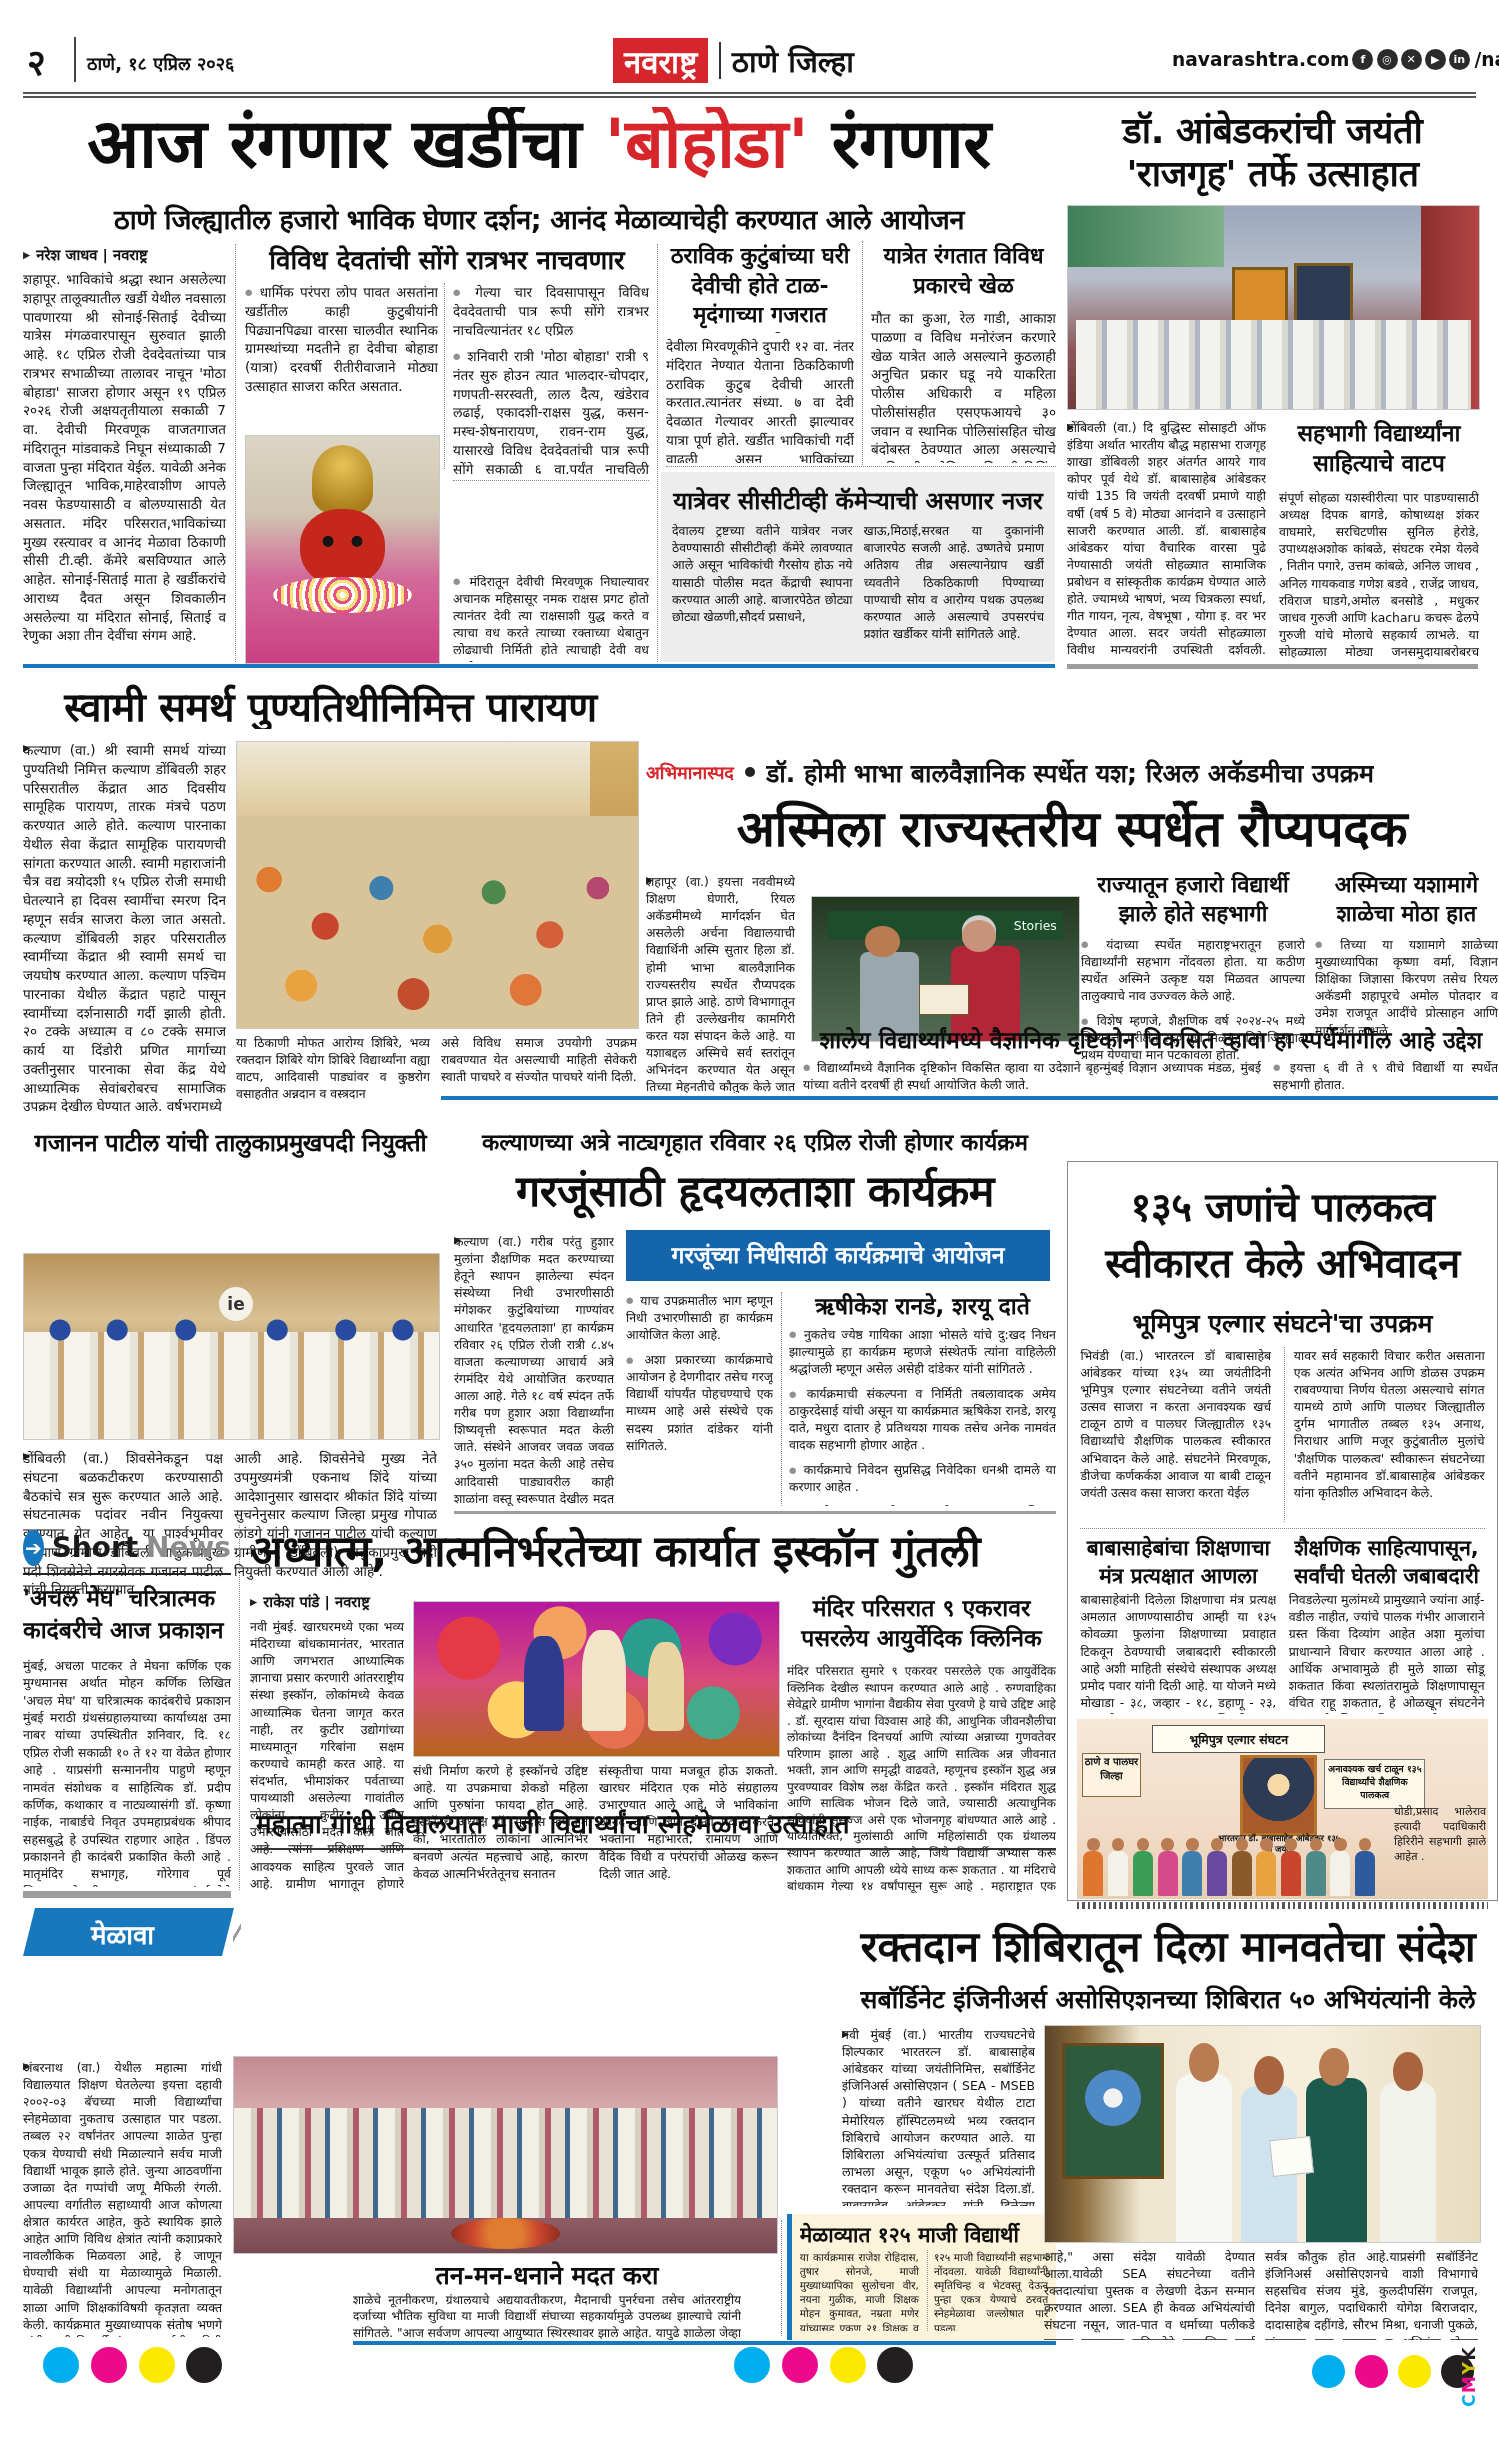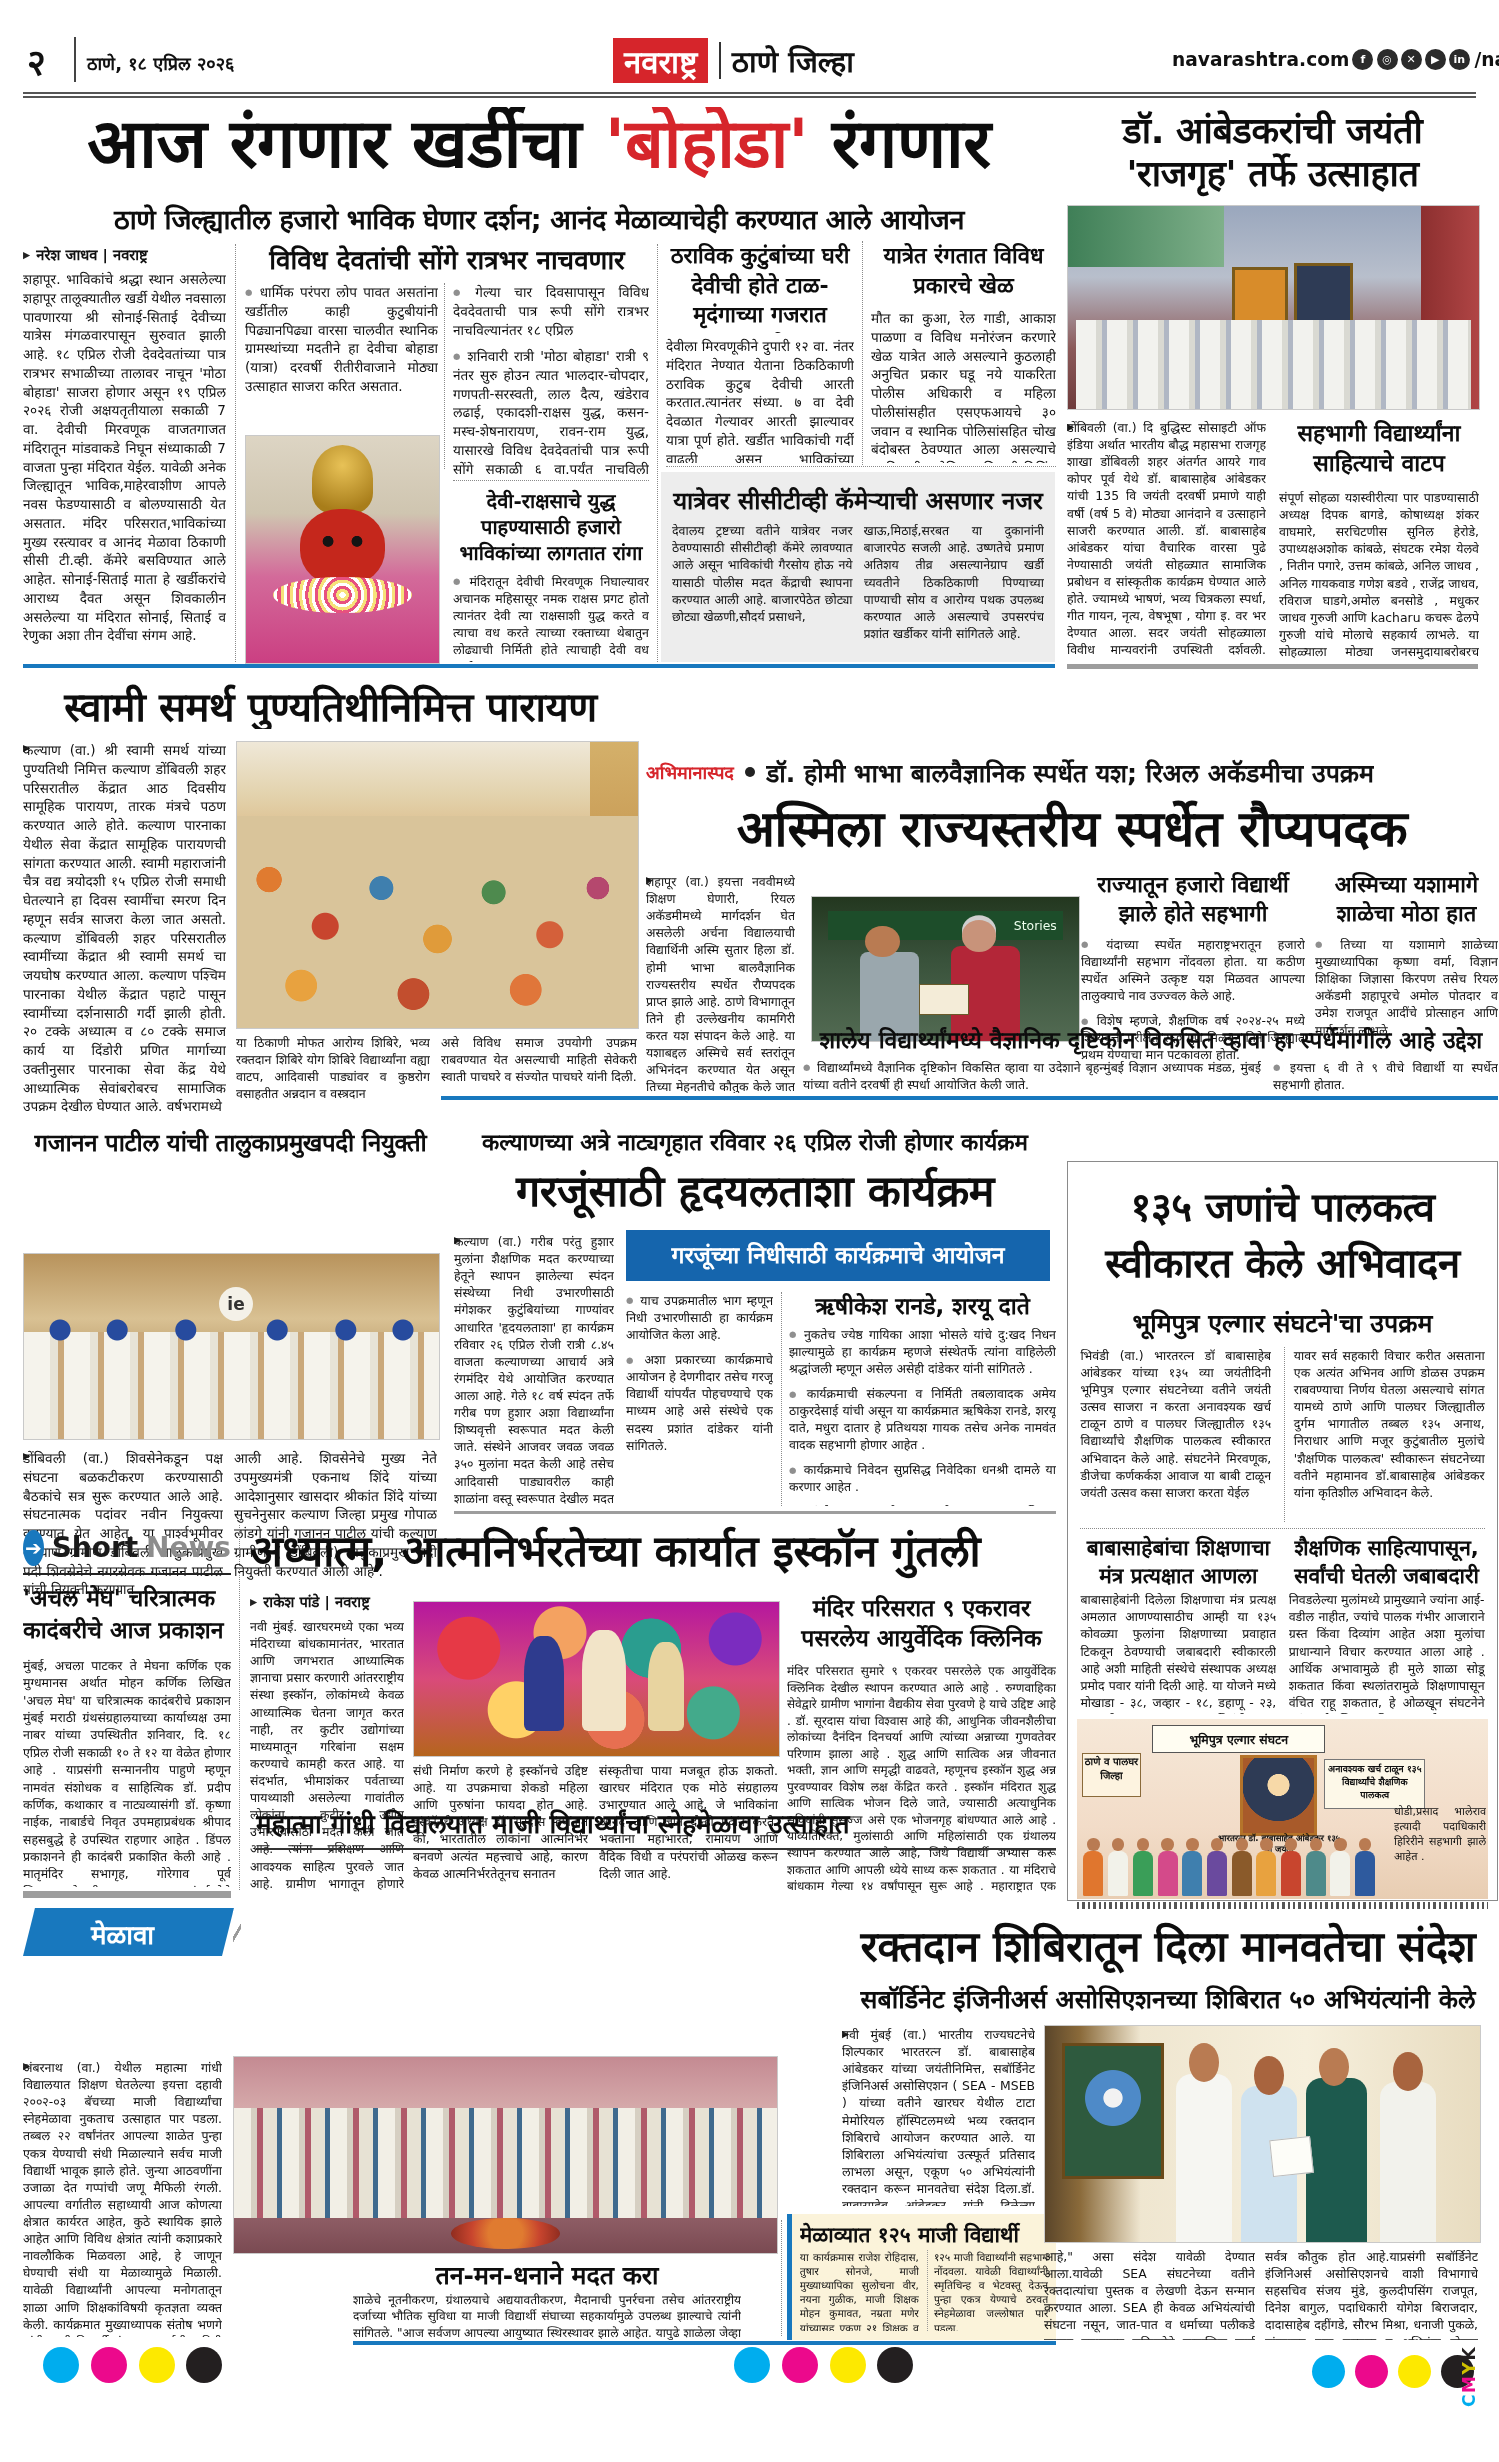--- a/index.html
+++ b/index.html
@@ -84,21 +84,20 @@
 
   <div class="abs vdot" style="left:444px;top:283px;height:186px;"></div>
 
   <div class="abs just body-t clip" style="left:453px;top:283px;width:196px;height:191px;">
     <p class="bul">गेल्या चार दिवसापासून विविध देवदेवताची पात्र रूपी सोंगे रात्रभर नाचविल्यानंतर १८ एप्रिल</p>
     <p class="bul">शनिवारी रात्री 'मोठा बोहाडा' रात्री ९ नंतर सुरु होउन त्यात भालदार-चोपदार, गणपती-सरस्वती, लाल दैत्य, खंडेराव लढाई, एकादशी-राक्षस युद्ध, कसन-मस्च-शेषनारायण, रावन-राम युद्ध, यासारखे विविध देवदेवतांची पात्र रूपी सोंगे सकाळी ६ वा.पर्यंत नाचविली जातात.</p>
 
   </div>
 
   <div class="abs hdot" style="left:453px;top:480px;width:196px;"></div>
-  <div class="abs subhead ctr clip" style="left:453px;top:488px;width:196px;height:82px;font-size:20px;line-height:1.3;">देवी-राक्षसाचे युद्ध पाहण्यासाठी हजारो भाविकांच्या लागतात रांगा</div>
   <div class="abs just body-s clip" style="left:453px;top:573px;width:196px;height:89px;">
     <p class="bul">मंदिरातून देवीची मिरवणूक निघाल्यावर अचानक महिसासूर नमक राक्षस प्रगट होतो त्यानंतर देवी त्या राक्षसाशी युद्ध करते व त्याचा वध करते त्याच्या रक्ताच्या थेबातुन लोढ्याची निर्मिती होते त्याचाही देवी वध करते.</p>
 
   </div>
 
   <div class="abs vdot" style="left:657px;top:244px;height:418px;"></div>
 
   <div class="abs subhead ctr clip" style="left:666px;top:241px;width:188px;height:92px;font-size:22px;line-height:1.35;">ठराविक कुटुंबांच्या घरी देवीची होते टाळ-मृदंगाच्या गजरात आरती</div>
   <div class="abs just body-t clip" style="left:666px;top:337px;width:188px;height:126px;">देवीला मिरवणूकीने दुपारी १२ वा. नंतर मंदिरात नेण्यात येताना ठिकठिकाणी ठराविक कुटुब देवीची आरती करतात.त्यानंतर संध्या. ७ वा देवी देवळात गेल्यावर आरती झाल्यावर यात्रा पूर्ण होते. खर्डीत भाविकांची गर्दी वाढली असून भाविकांच्या मनोरंजनासाठी आनंद मेळाव्याचे आयोजन करण्यात आले आहे.</div>
 

